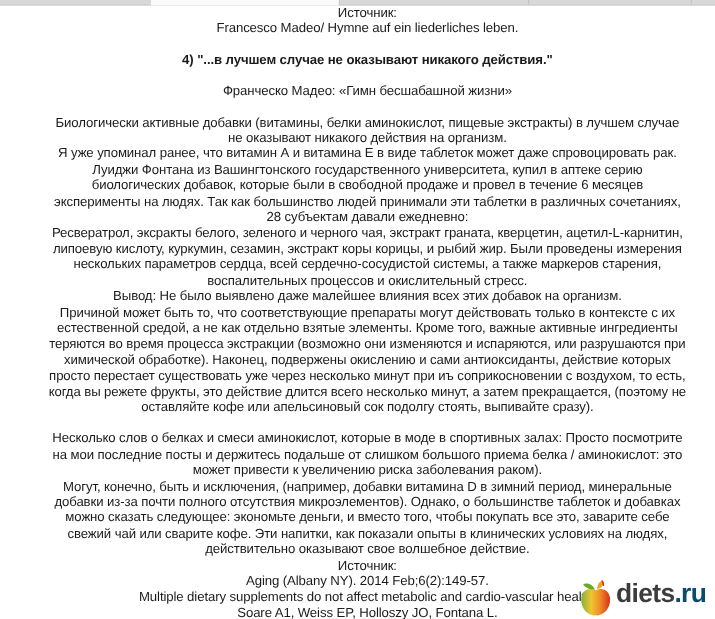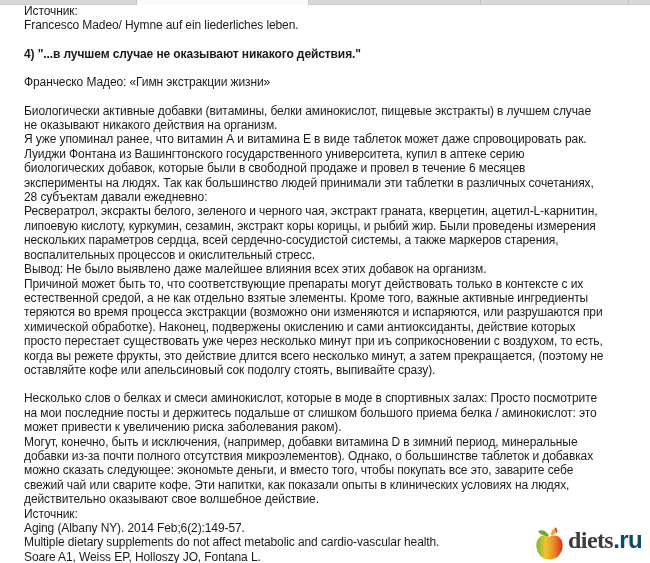--- a/index.html
+++ b/index.html
@@ -42,20 +42,21 @@
     position: absolute;
     top: 4px; left: 8px; right: 6px;
   }
   .content p {
     margin: 0 0 14px 16px;
     font-size: 12px;
     line-height: 14.4px;
     color: #1b1b1b;
     white-space: pre-line;
     letter-spacing: -0.1px;
+    text-align: center;
   }
   .content p.bold { font-weight: bold; }
 
   
   .watermark {
     position: absolute;
     right: 8px; bottom: 2px;
     display: flex;
     align-items: center;
     gap: 3px;
@@ -65,37 +66,37 @@
     font-size: 24px;
     font-weight: bold;
     letter-spacing: -0.6px;
     line-height: 1;
     padding-bottom: 4px;
     text-shadow:
       0 0 2px #ffffff, 0 0 2px #ffffff,
       0 0 3px #ffffff, 0 0 4px #ffffff,
       0 1px 2px rgba(255,255,255,0.95);
   }
-  .watermark .brand-main { color: #3c3c3c; font-family: Liberation Serif, serif; }
+  .watermark .brand-main { color: #3c3c3c; }
   .watermark .brand-suffix { color: #0c4a6e; }
 </style>
 </head>
 <body>
 
 <div class="top-strip">
   <div class="active-tab"></div>
   <div class="divider d1"></div>
   <div class="divider d2"></div>
 </div>
 
 <div class="content">
   <p>Источник:
 Francesco Madeo/ Hymne auf ein liederliches leben.</p>
   <p class="bold">4) "...в лучшем случае не оказывают никакого действия."</p>
-  <p>Франческо Мадео: «Гимн экстракции жизни»</p>
+  <p>Франческо Мадео: «Гимн бесшабашной жизни»</p>
   <p>Биологически активные добавки (витамины, белки аминокислот, пищевые экстракты) в лучшем случае
 не оказывают никакого действия на организм.
 Я уже упоминал ранее, что витамин А и витамина Е в виде таблеток может даже спровоцировать рак.
 Луиджи Фонтана из Вашингтонского государственного университета, купил в аптеке серию
 биологических добавок, которые были в свободной продаже и провел в течение 6 месяцев
 эксперименты на людях. Так как большинство людей принимали эти таблетки в различных сочетаниях,
 28 субъектам давали ежедневно:
 Ресвератрол, эксракты белого, зеленого и черного чая, экстракт граната, кверцетин, ацетил-L-карнитин,
 липоевую кислоту, куркумин, сезамин, экстракт коры корицы, и рыбий жир. Были проведены измерения
 нескольких параметров сердца, всей сердечно-сосудистой системы, а также маркеров старения,

